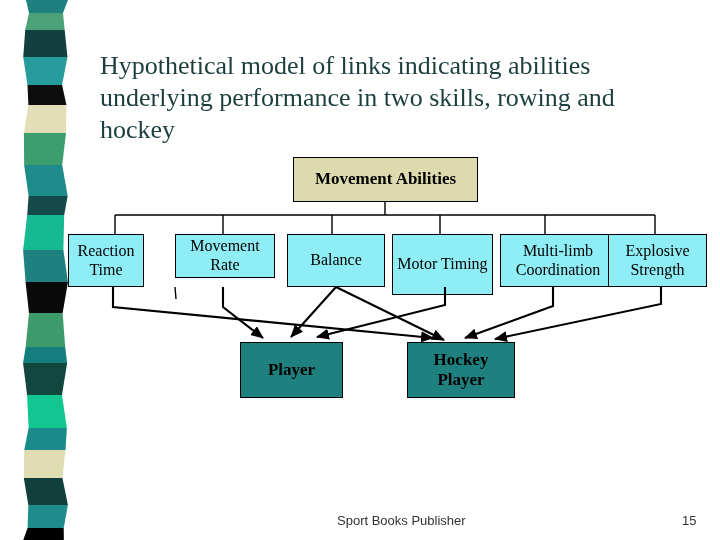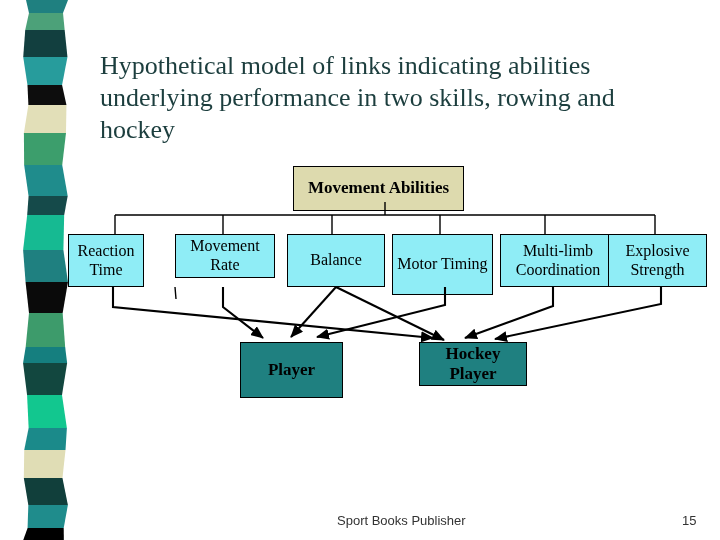--- a/index.html
+++ b/index.html
@@ -46,21 +46,21 @@
     <polygon points="28.31998366869866,505 67.881254218174,505 63.70346616534567,528 27.58724805836007,528" fill="#1F8C8C"></polygon>
     <polygon points="27.58724805836007,528 63.70346616534567,528 63.84644459144231,540 23.270999984499426,540" fill="#000000"></polygon>
   </svg>
 
 <div class="title">
   <div>Hypothetical model of links indicating abilities</div>
   <div>underlying performance in two skills, rowing and</div>
   <div>hockey</div>
 </div>
 
-<div class="box root" style="left:293px;top:166px;width:171px;height:45px">
+<div class="box root" style="left:293px;top:157px;width:185px;height:45px">
   <span class="lbl">Movement Abilities</span>
 </div>
 
 <div class="box ability" style="left:68px;top:234px;width:76px;height:53px">
   <span class="lbl">Reaction Time</span>
 </div>
 <div class="box ability" style="left:175px;top:234px;width:100px;height:44px">
   <span class="lbl">Movement Rate</span>
 </div>
 <div class="box ability" style="left:287px;top:234px;width:98px;height:53px">
@@ -72,21 +72,21 @@
 <div class="box ability" style="left:500px;top:234px;width:116px;height:53px">
   <span class="lbl">Multi-limb Coordination</span>
 </div>
 <div class="box ability" style="left:608px;top:234px;width:99px;height:53px">
   <span class="lbl">Explosive Strength</span>
 </div>
 
 <div class="box skill" style="left:240px;top:342px;width:103px;height:56px">
   <span class="lbl">Player</span>
 </div>
-<div class="box skill" style="left:419px;top:342px;width:108px;height:44px">
+<div class="box skill" style="left:407px;top:342px;width:108px;height:56px">
   <span class="lbl">Hockey Player</span>
 </div>
 
 <svg class="layer" id="diagram-svg" viewBox="0 0 720 540">
   <defs>
     <marker id="arrow" markerUnits="userSpaceOnUse" markerWidth="14" markerHeight="11" refX="12" refY="5.5" orient="auto">
       <path d="M0,0 L13,5.5 L0,11 Z" fill="#000"></path>
     </marker>
   </defs>
   <path id="tree-path" fill="none" stroke="#000" stroke-width="1.4" d="M385,202 L385,215 M115,215 L655,215 M175,287 L176,299 M115,215 L115,234 M223,215 L223,234 M332,215 L332,234 M440,215 L440,234 M545,215 L545,234 M655,215 L655,234"></path>

